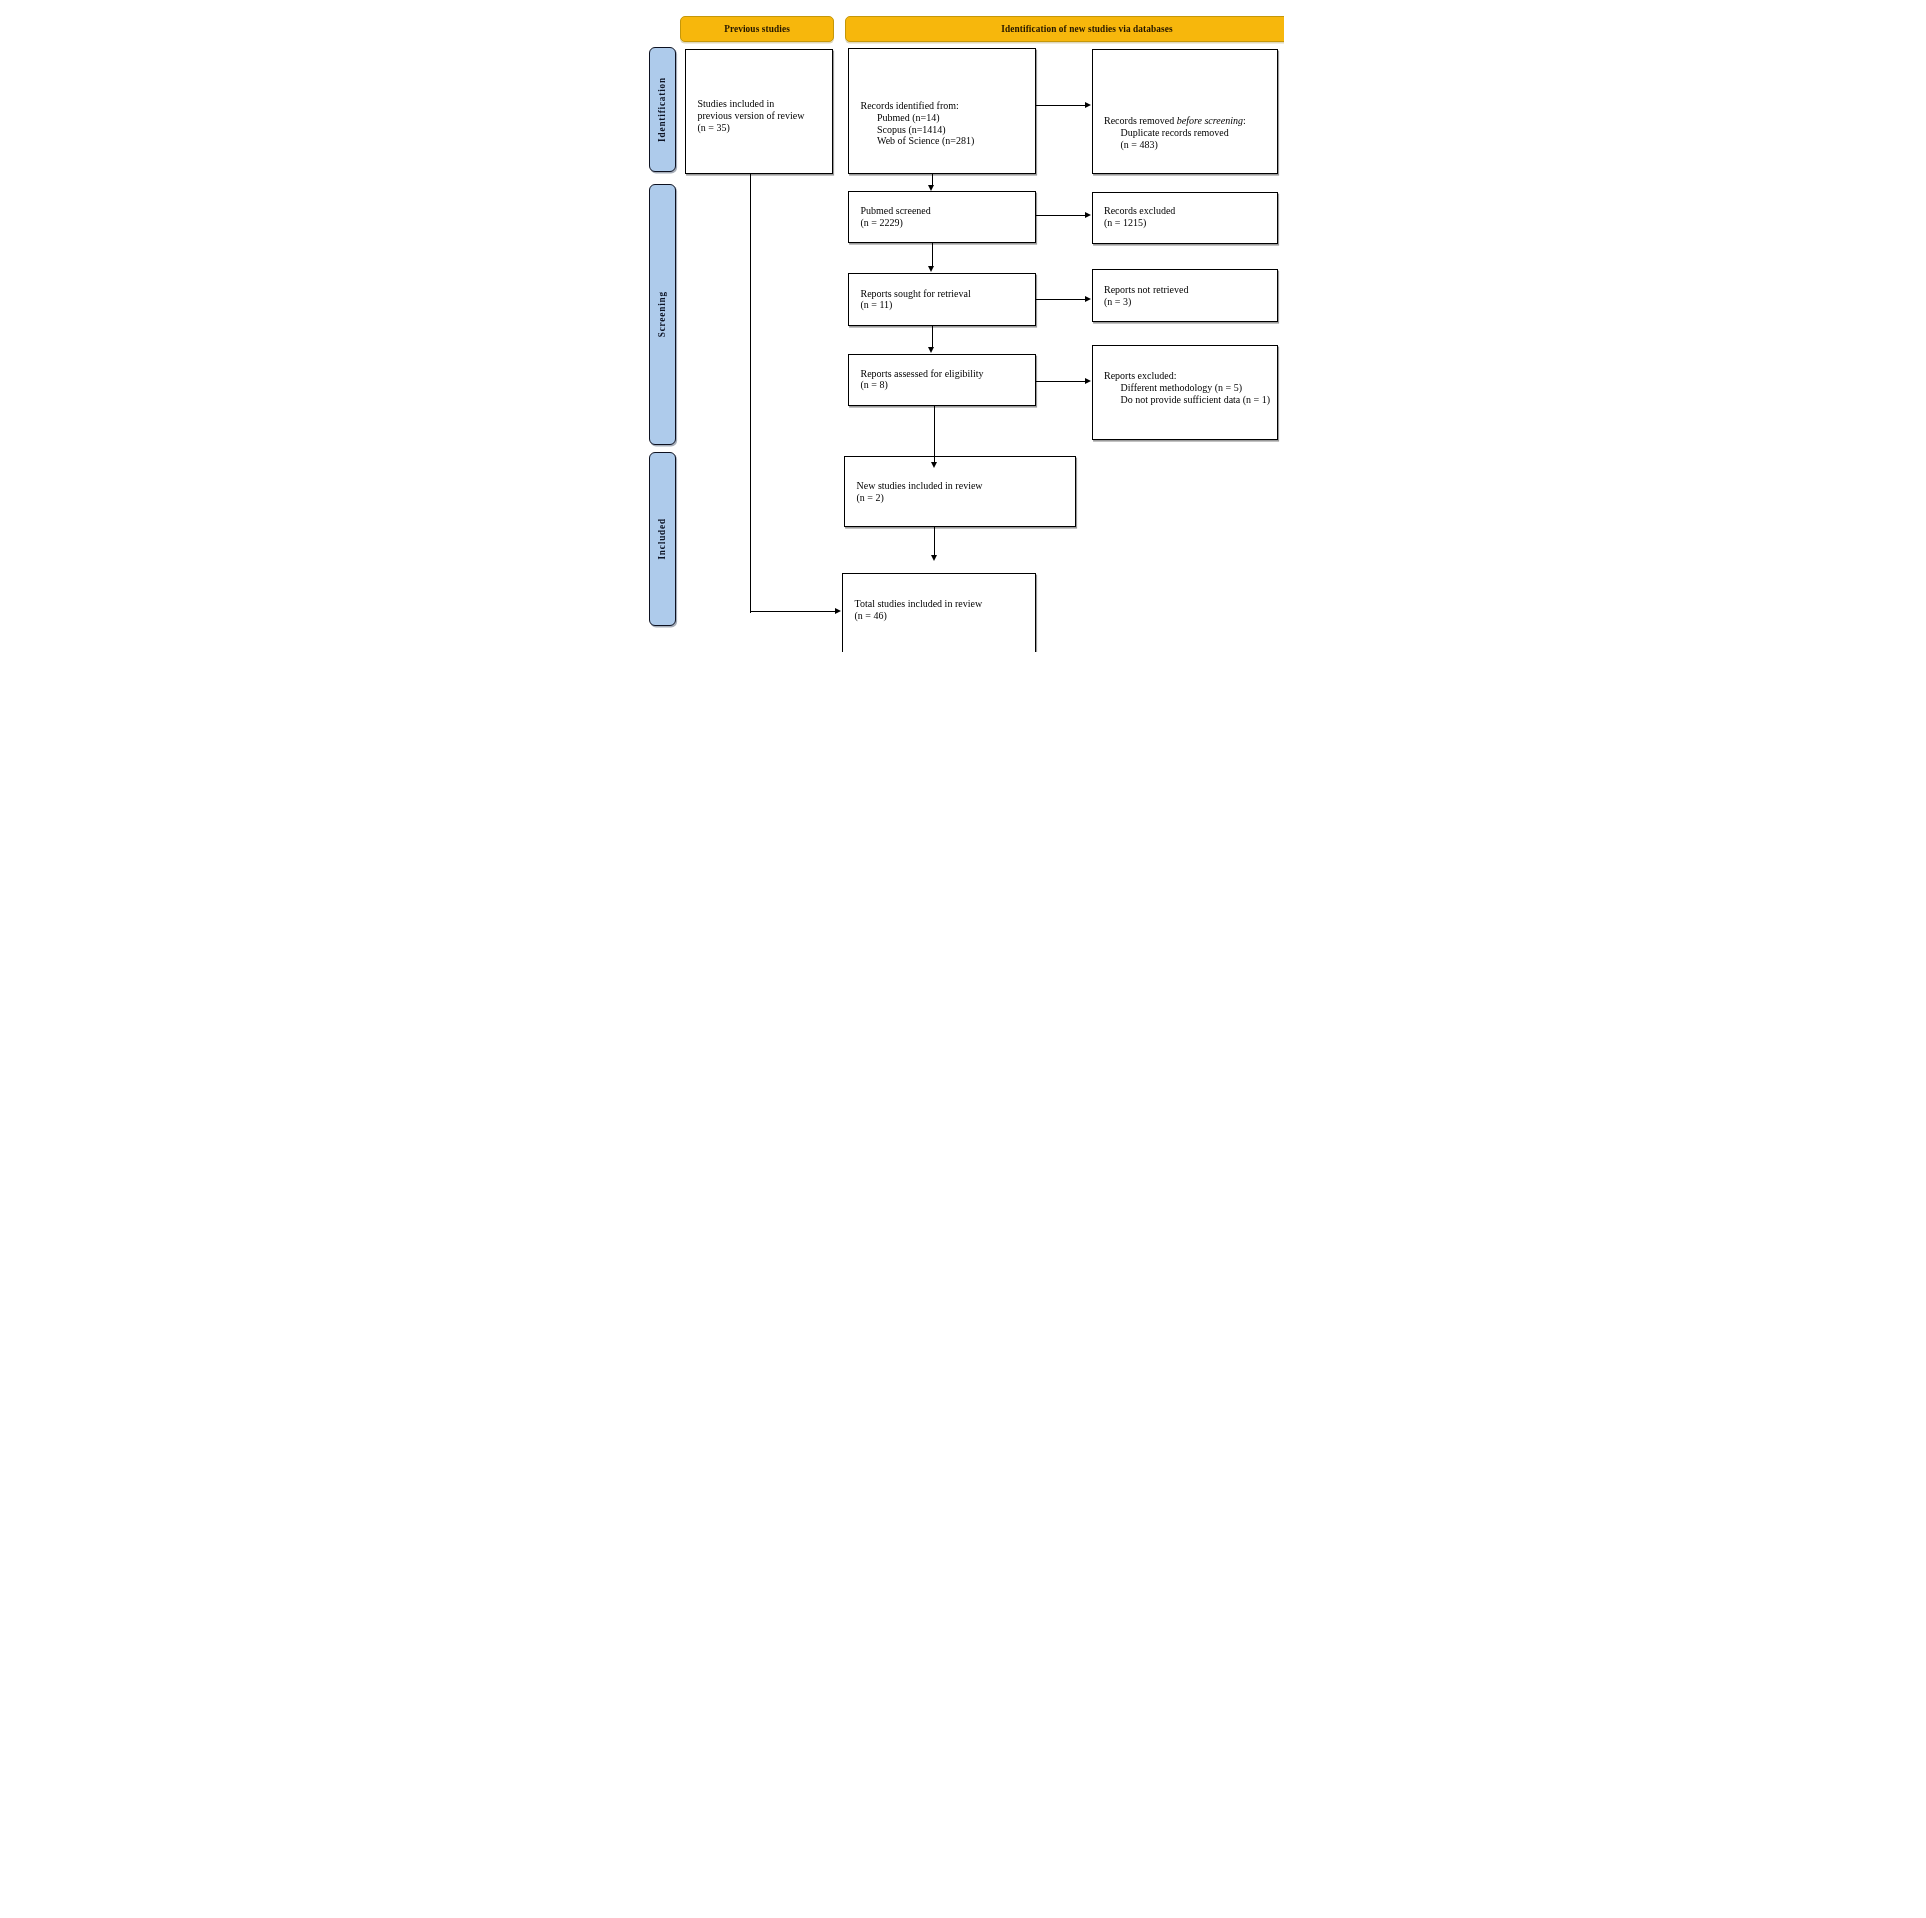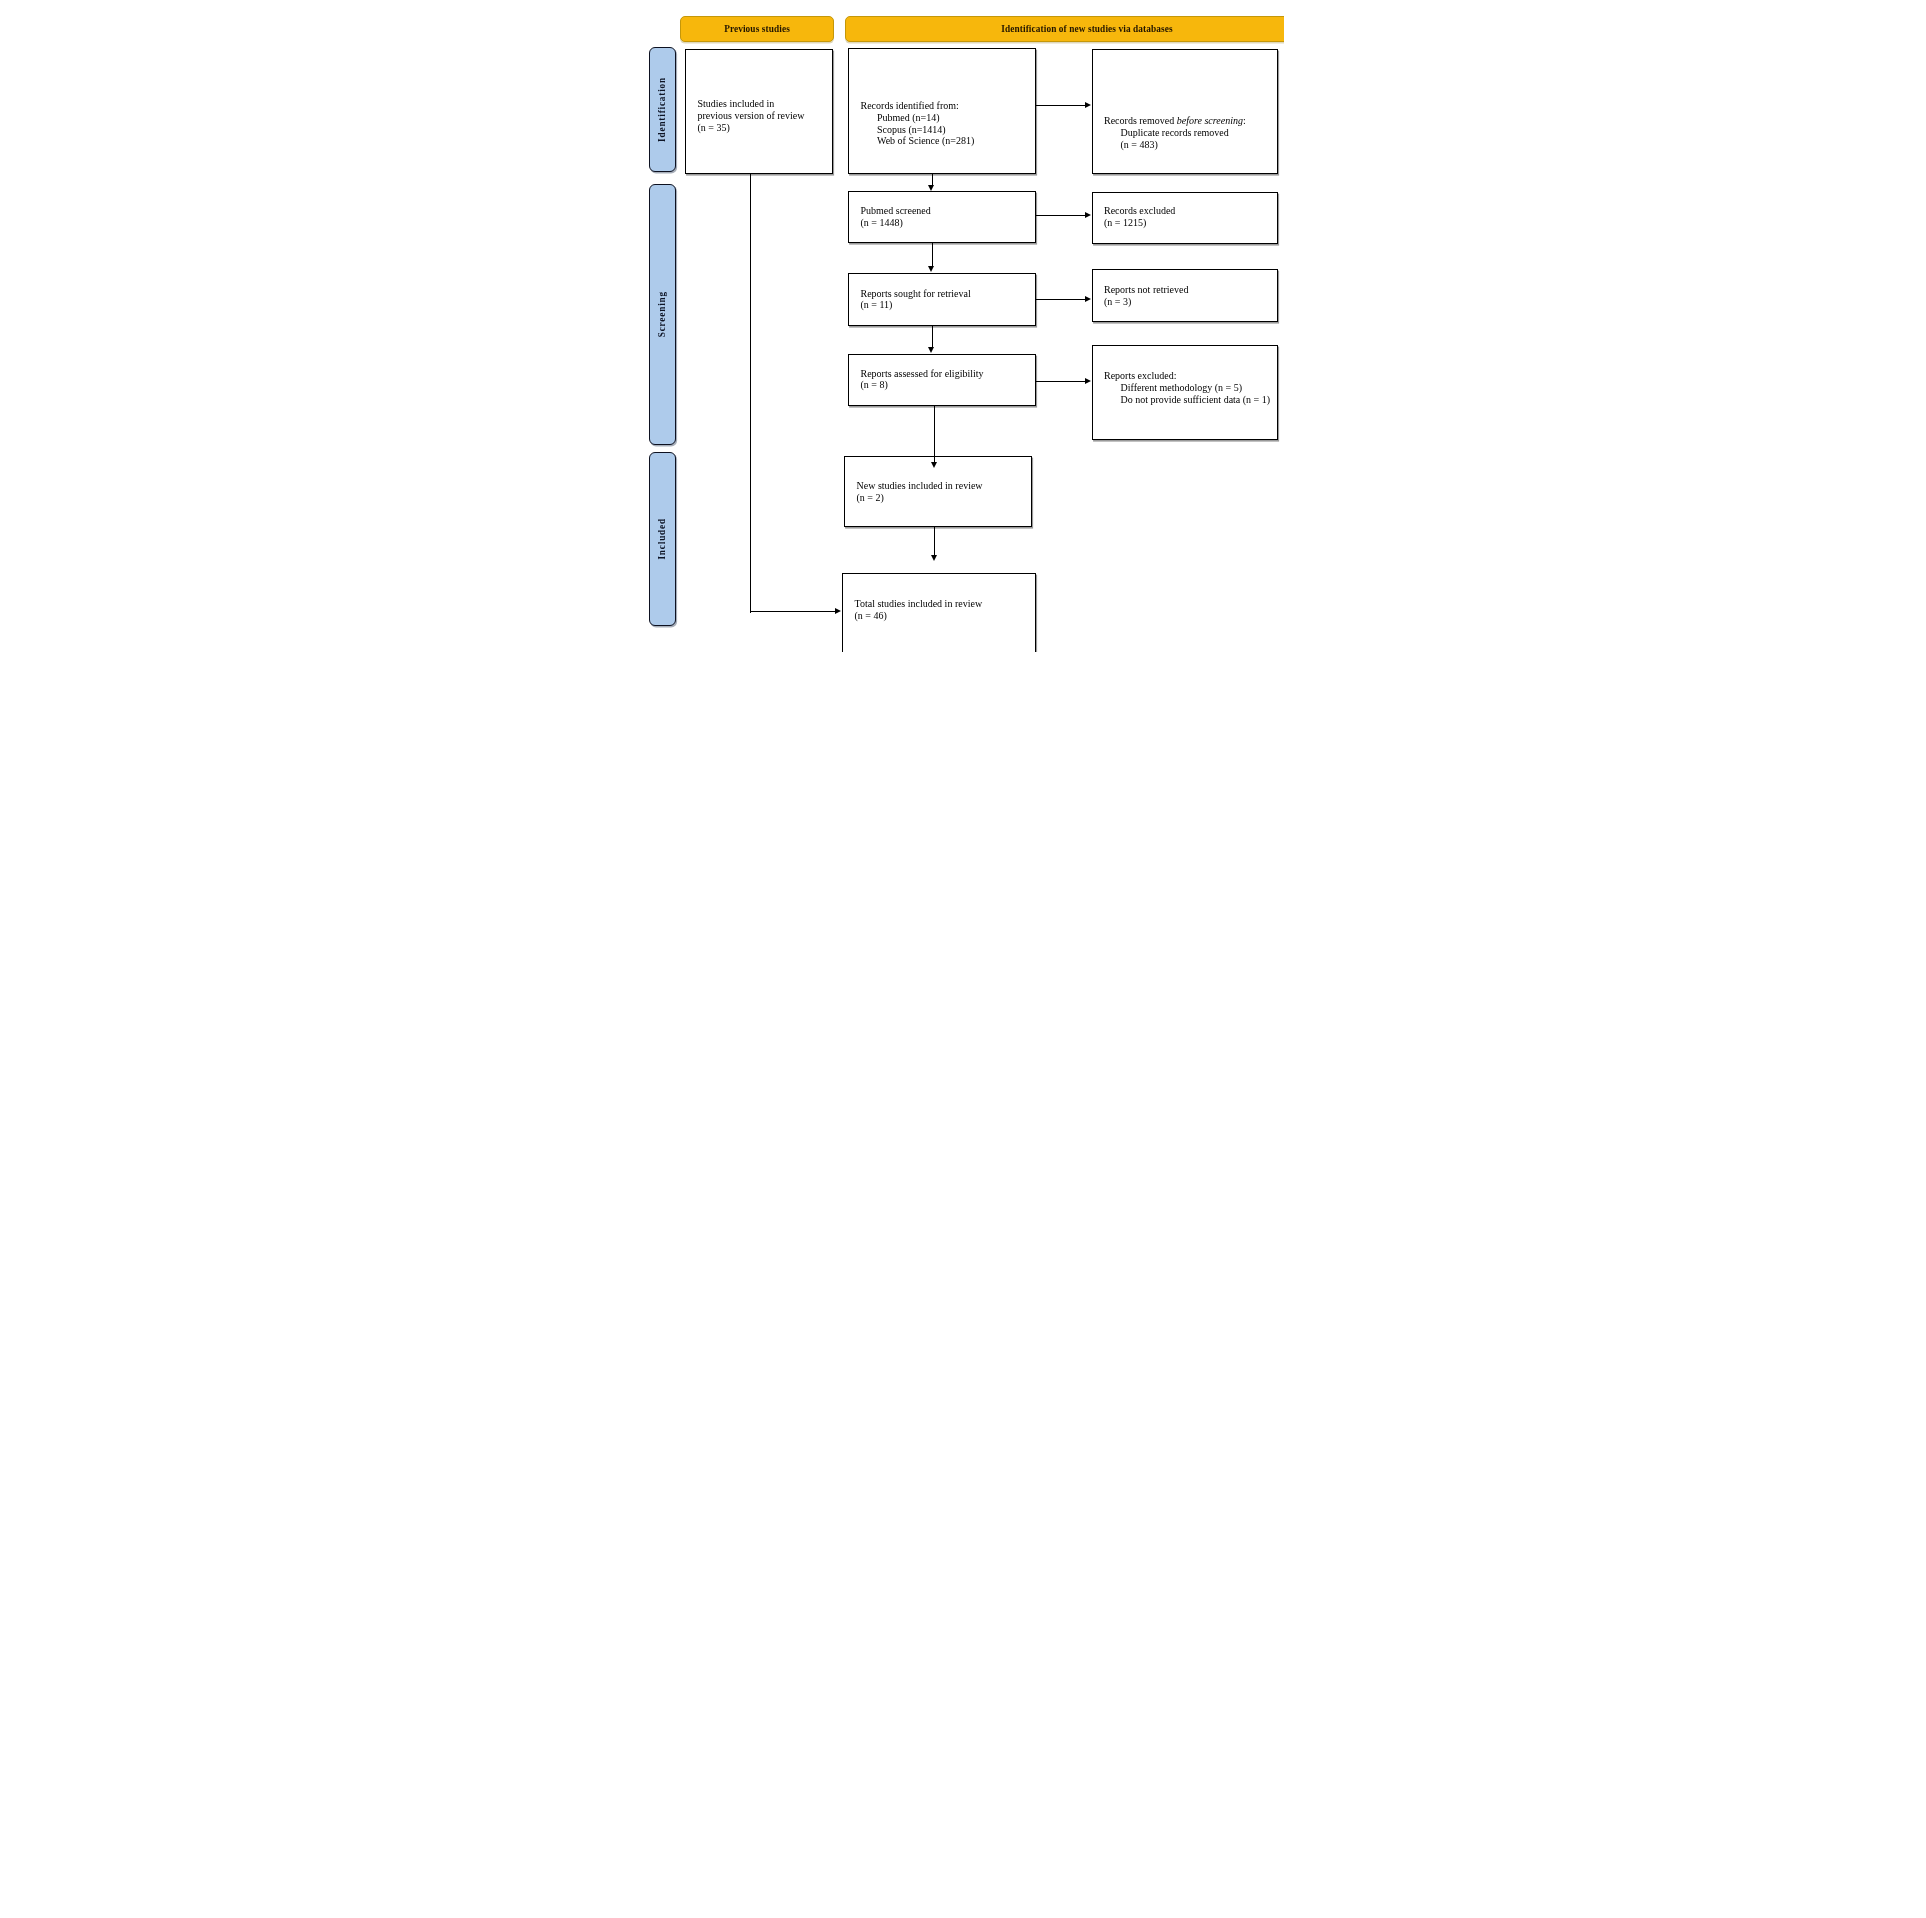--- a/index.html
+++ b/index.html
@@ -89,21 +89,21 @@
   </div>
 
   <div class="bx" style="left:450px;top:37px;width:186px;height:125px;padding:65px 4.4px 0 11px;">
     <div><span>Records removed </span><span class="it">before screening</span><span>:</span></div>
     <div class="indent">Duplicate records removed</div>
     <div class="indent">(n = 483)</div>
   </div>
 
   <div class="bx" style="left:206px;top:179px;width:188px;height:52px;padding:13px 4.4px 0 11.5px;">
     <div>Pubmed screened</div>
-    <div>(n = 1448)</div>
+    <div>(n = 2229)</div>
   </div>
   <div class="bx" style="left:450px;top:180px;width:186px;height:52px;padding:12px 4.4px 0 11px;">
     <div>Records excluded</div>
     <div>(n = 1215)</div>
   </div>
 
   <div class="bx" style="left:206px;top:261px;width:188px;height:53px;padding:13.7px 4.4px 0 11.5px;">
     <div>Reports sought for retrieval</div>
     <div>(n = 11)</div>
   </div>
@@ -115,21 +115,21 @@
   <div class="bx" style="left:206px;top:342px;width:188px;height:52px;padding:12.6px 4.4px 0 11.5px;">
     <div>Reports assessed for eligibility</div>
     <div>(n = 8)</div>
   </div>
   <div class="bx" style="left:450px;top:333px;width:186px;height:95px;padding:24px 4.4px 0 11px;">
     <div>Reports excluded:</div>
     <div class="indent">Different methodology (n = 5)</div>
     <div class="indent">Do not provide sufficient data (n = 1)</div>
   </div>
 
-  <div class="bx" style="left:202px;top:444px;width:188px;height:71px;padding:23px 4.4px 0 11.5px;">
+  <div class="bx" style="left:202px;top:444px;width:232px;height:71px;padding:23px 4.4px 0 11.5px;">
     <div>New studies included in review</div>
     <div>(n = 2)</div>
   </div>
   <div class="bx" style="left:200px;top:561px;width:194px;height:82px;padding:24px 4.4px 0 11.5px;">
     <div>Total studies included in review</div>
     <div>(n = 46)</div>
   </div>
 
   <div class="vline" style="left:290px;top:162px;height:11px;"></div>
   <div class="arr-down" style="left:286px;top:173px;"></div>

